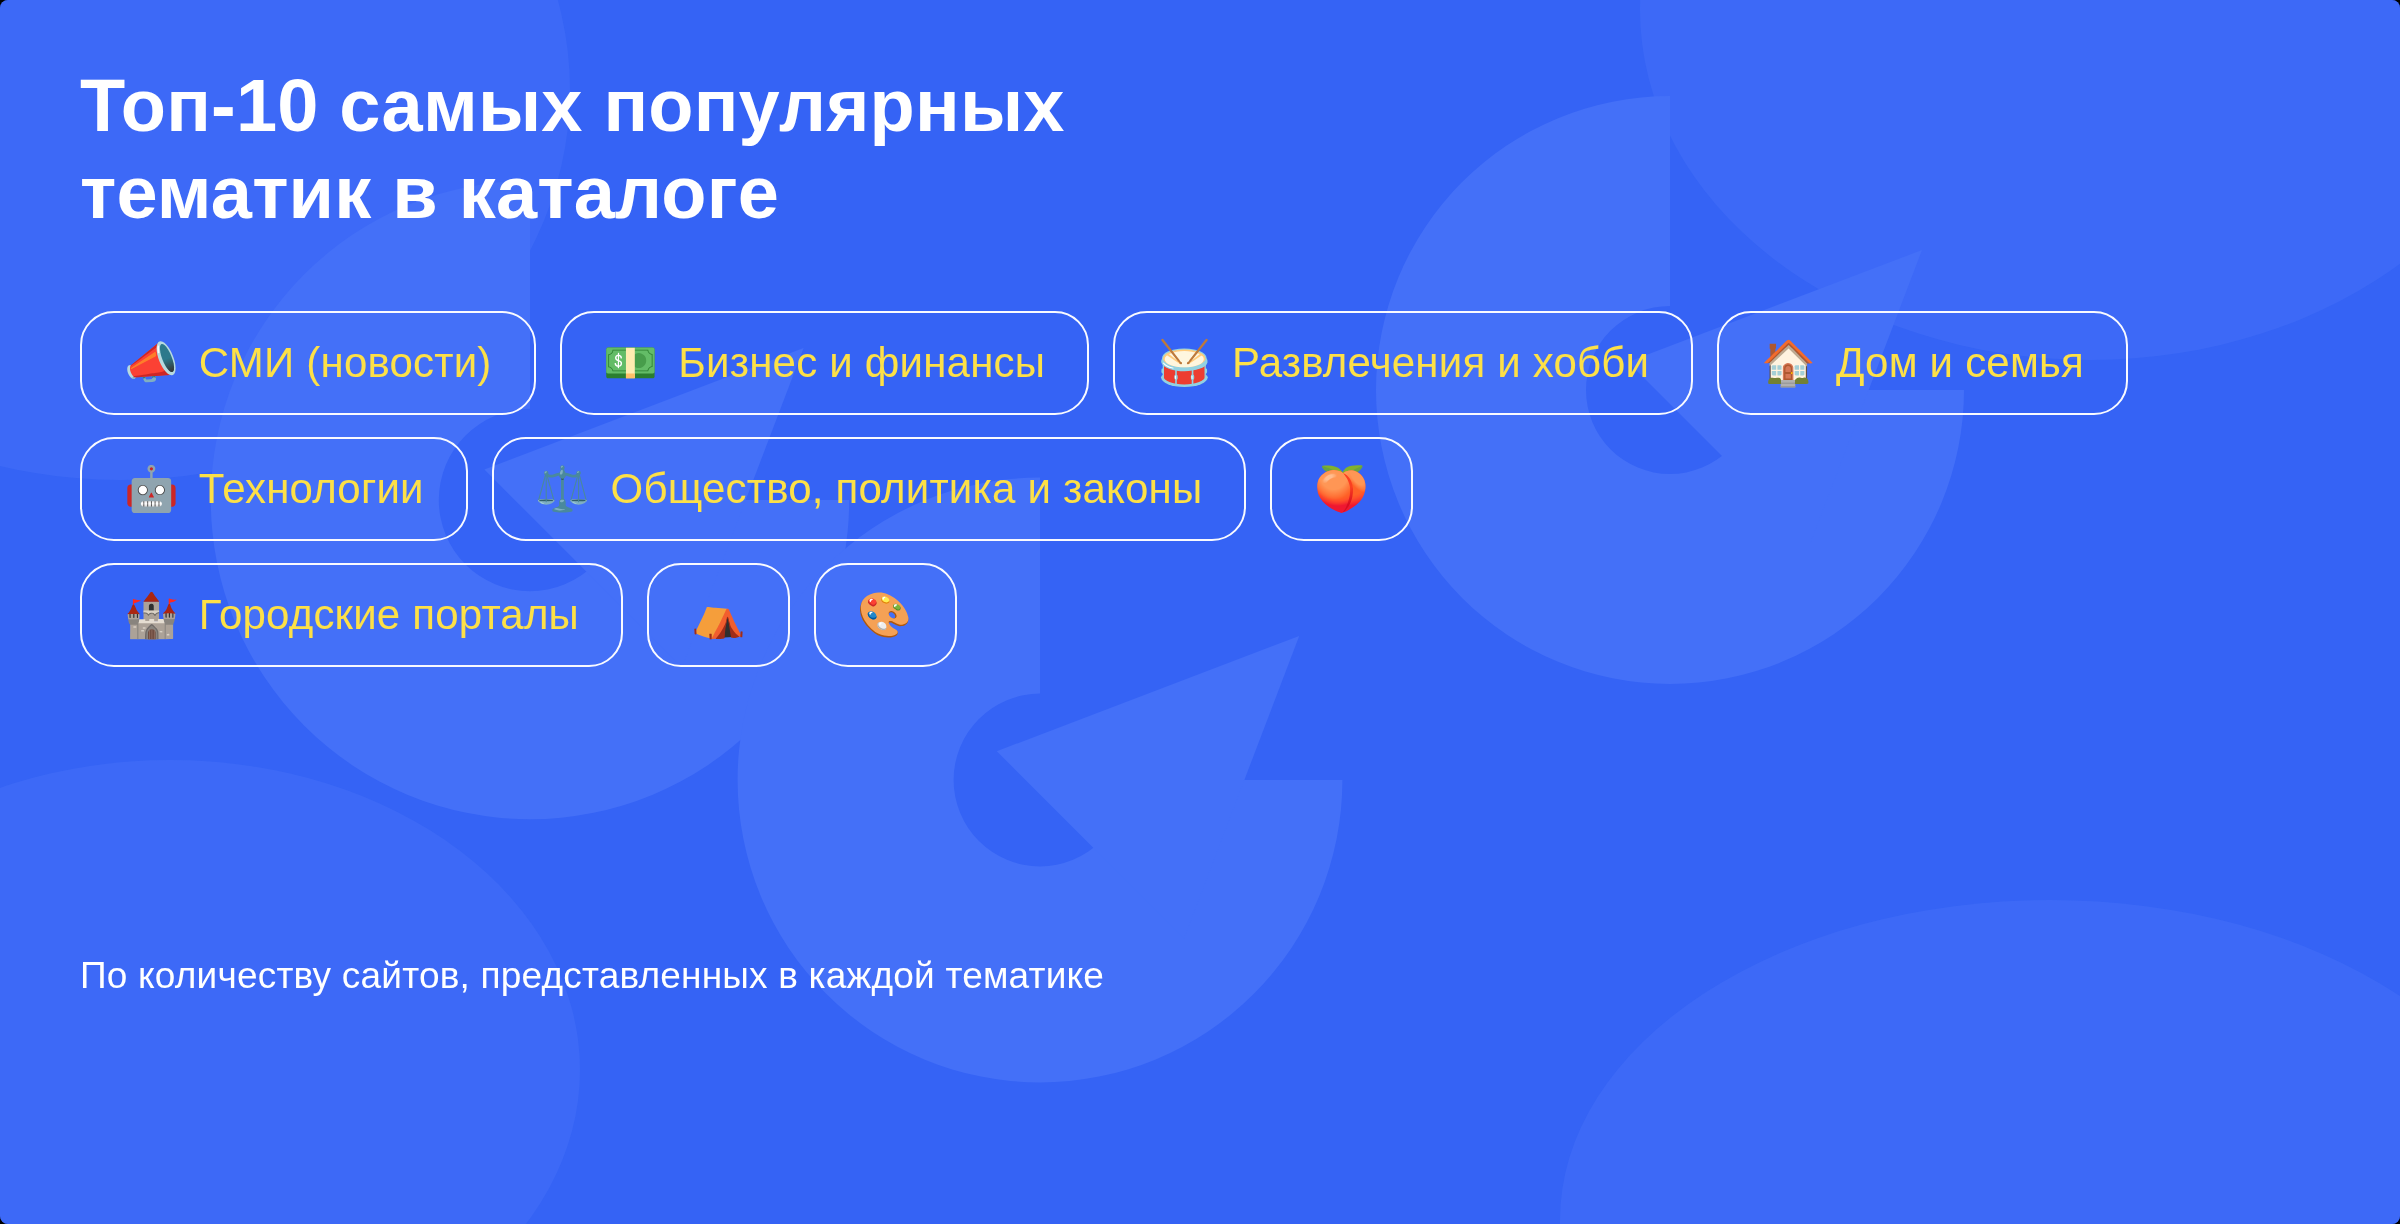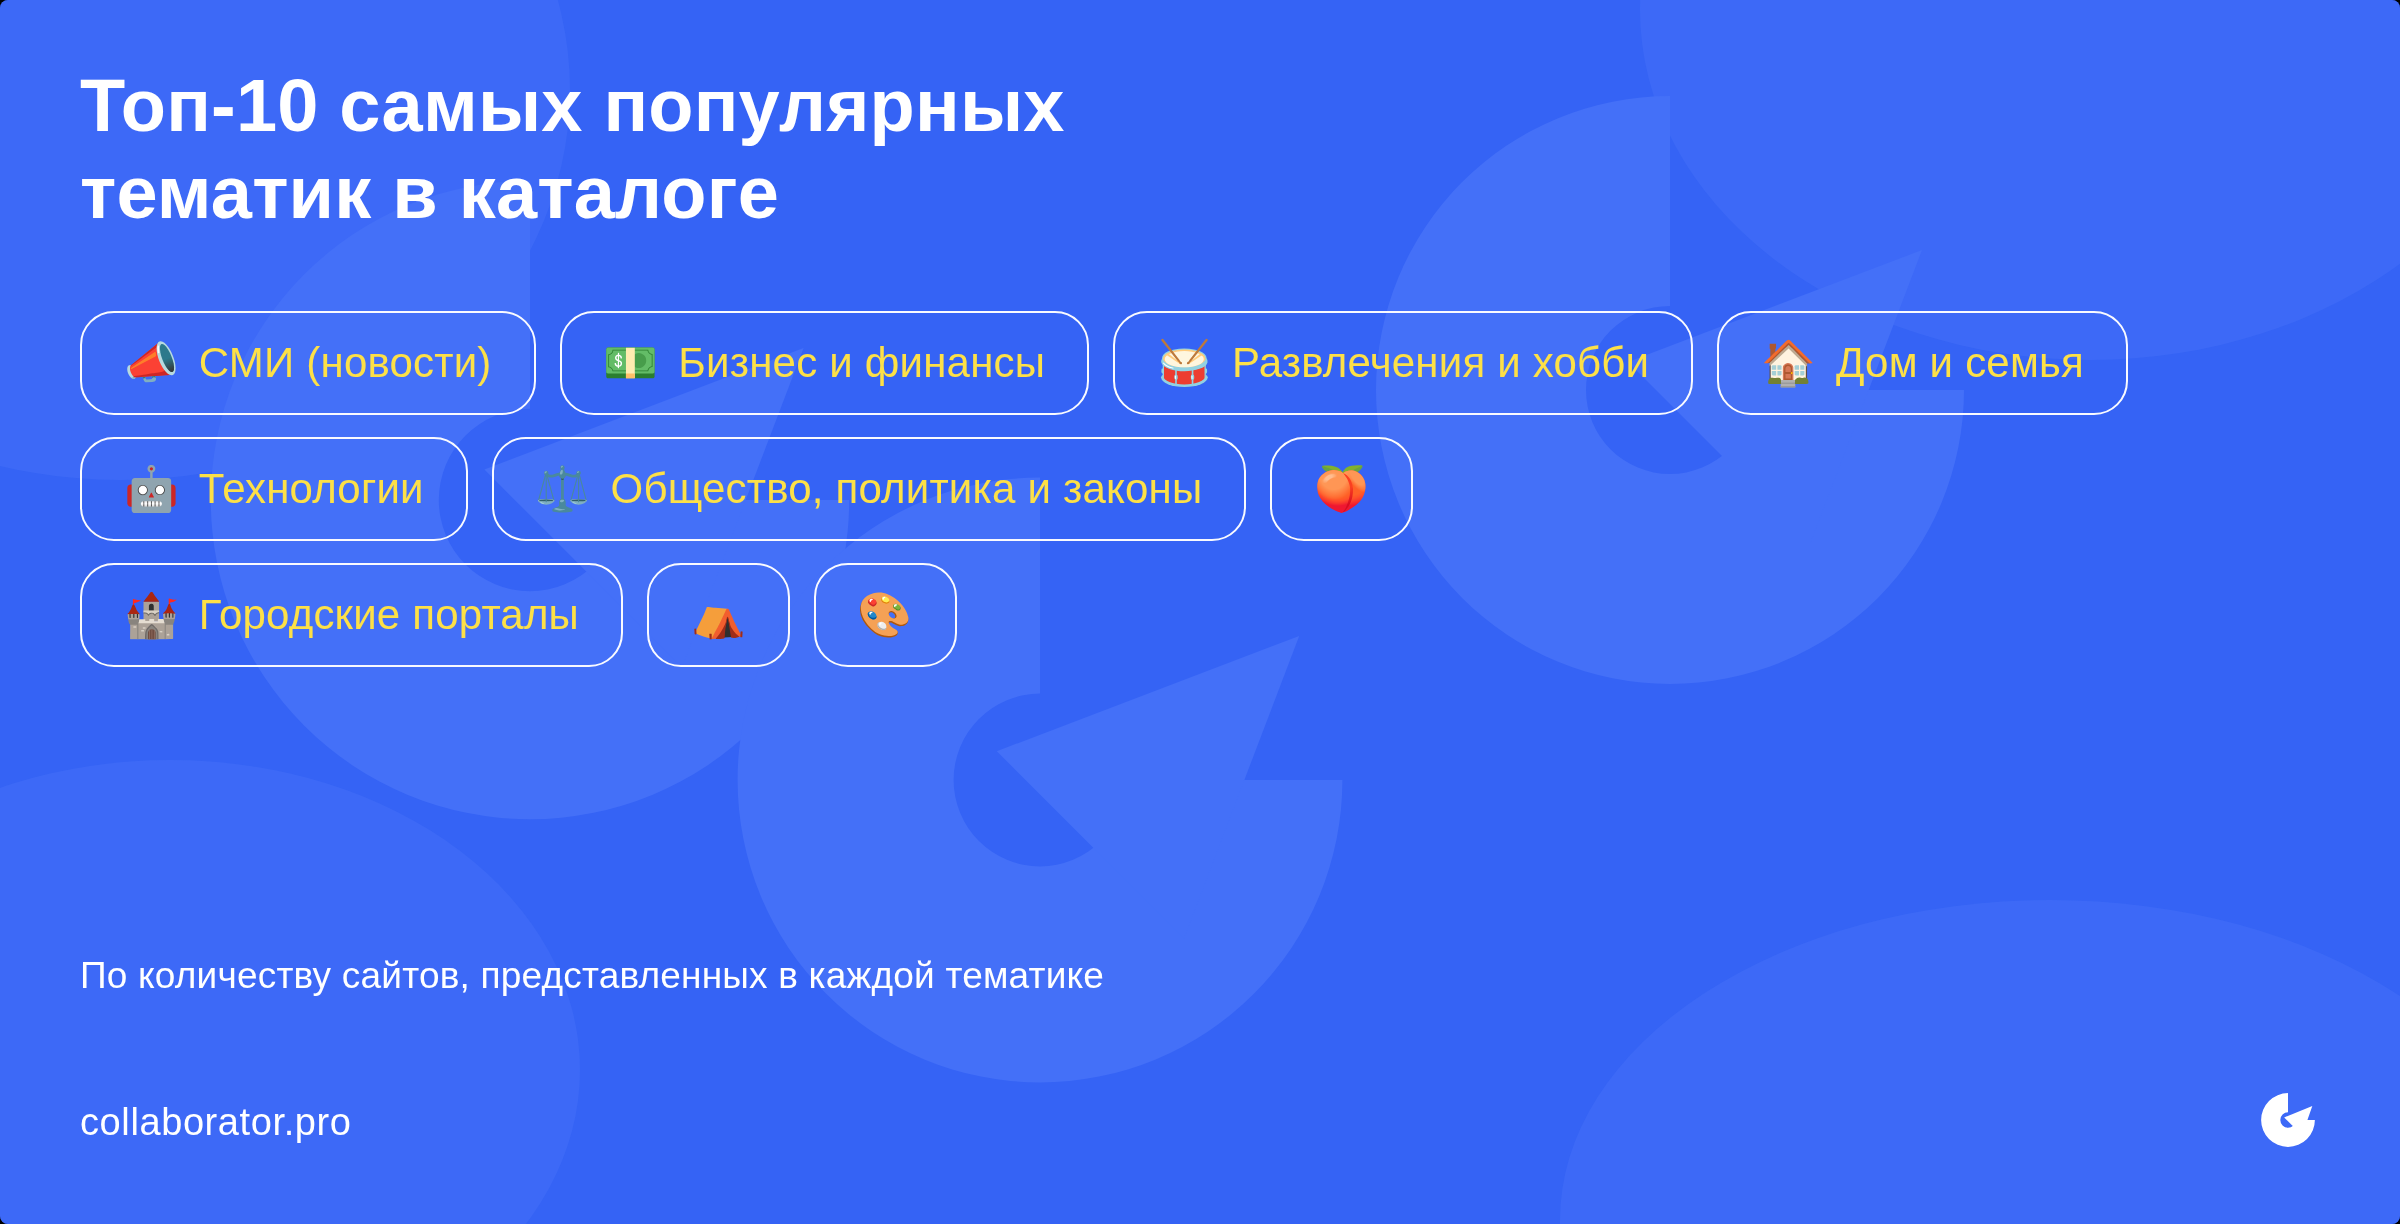--- a/index.html
+++ b/index.html
@@ -208,23 +208,14 @@
         <div class="pill">
           <span class="pill-emoji">🎨</span>
         </div>
       </div>
 
     </div>
   </div>
 
   <div class="caption">По количеству сайтов, представленных в каждой тематике</div>
 
-  <div class="footer">
-    <span class="site-url">collaborator.pro</span>
-    <span class="logo-mark">
-      <svg width="64" height="64" viewBox="0 0 100 100" aria-hidden="true">
-        <path d="M50 8 A42 42 0 1 0 92 50 L62 50 A12 12 0 1 1 50 38 Z" fill="#ffffff"></path>
-        <path d="M44 46 L88 28 L72 74 Z" fill="#ffffff"></path>
-      </svg>
-    </span>
-  </div>
 
 </div>
 
 </body></html>

